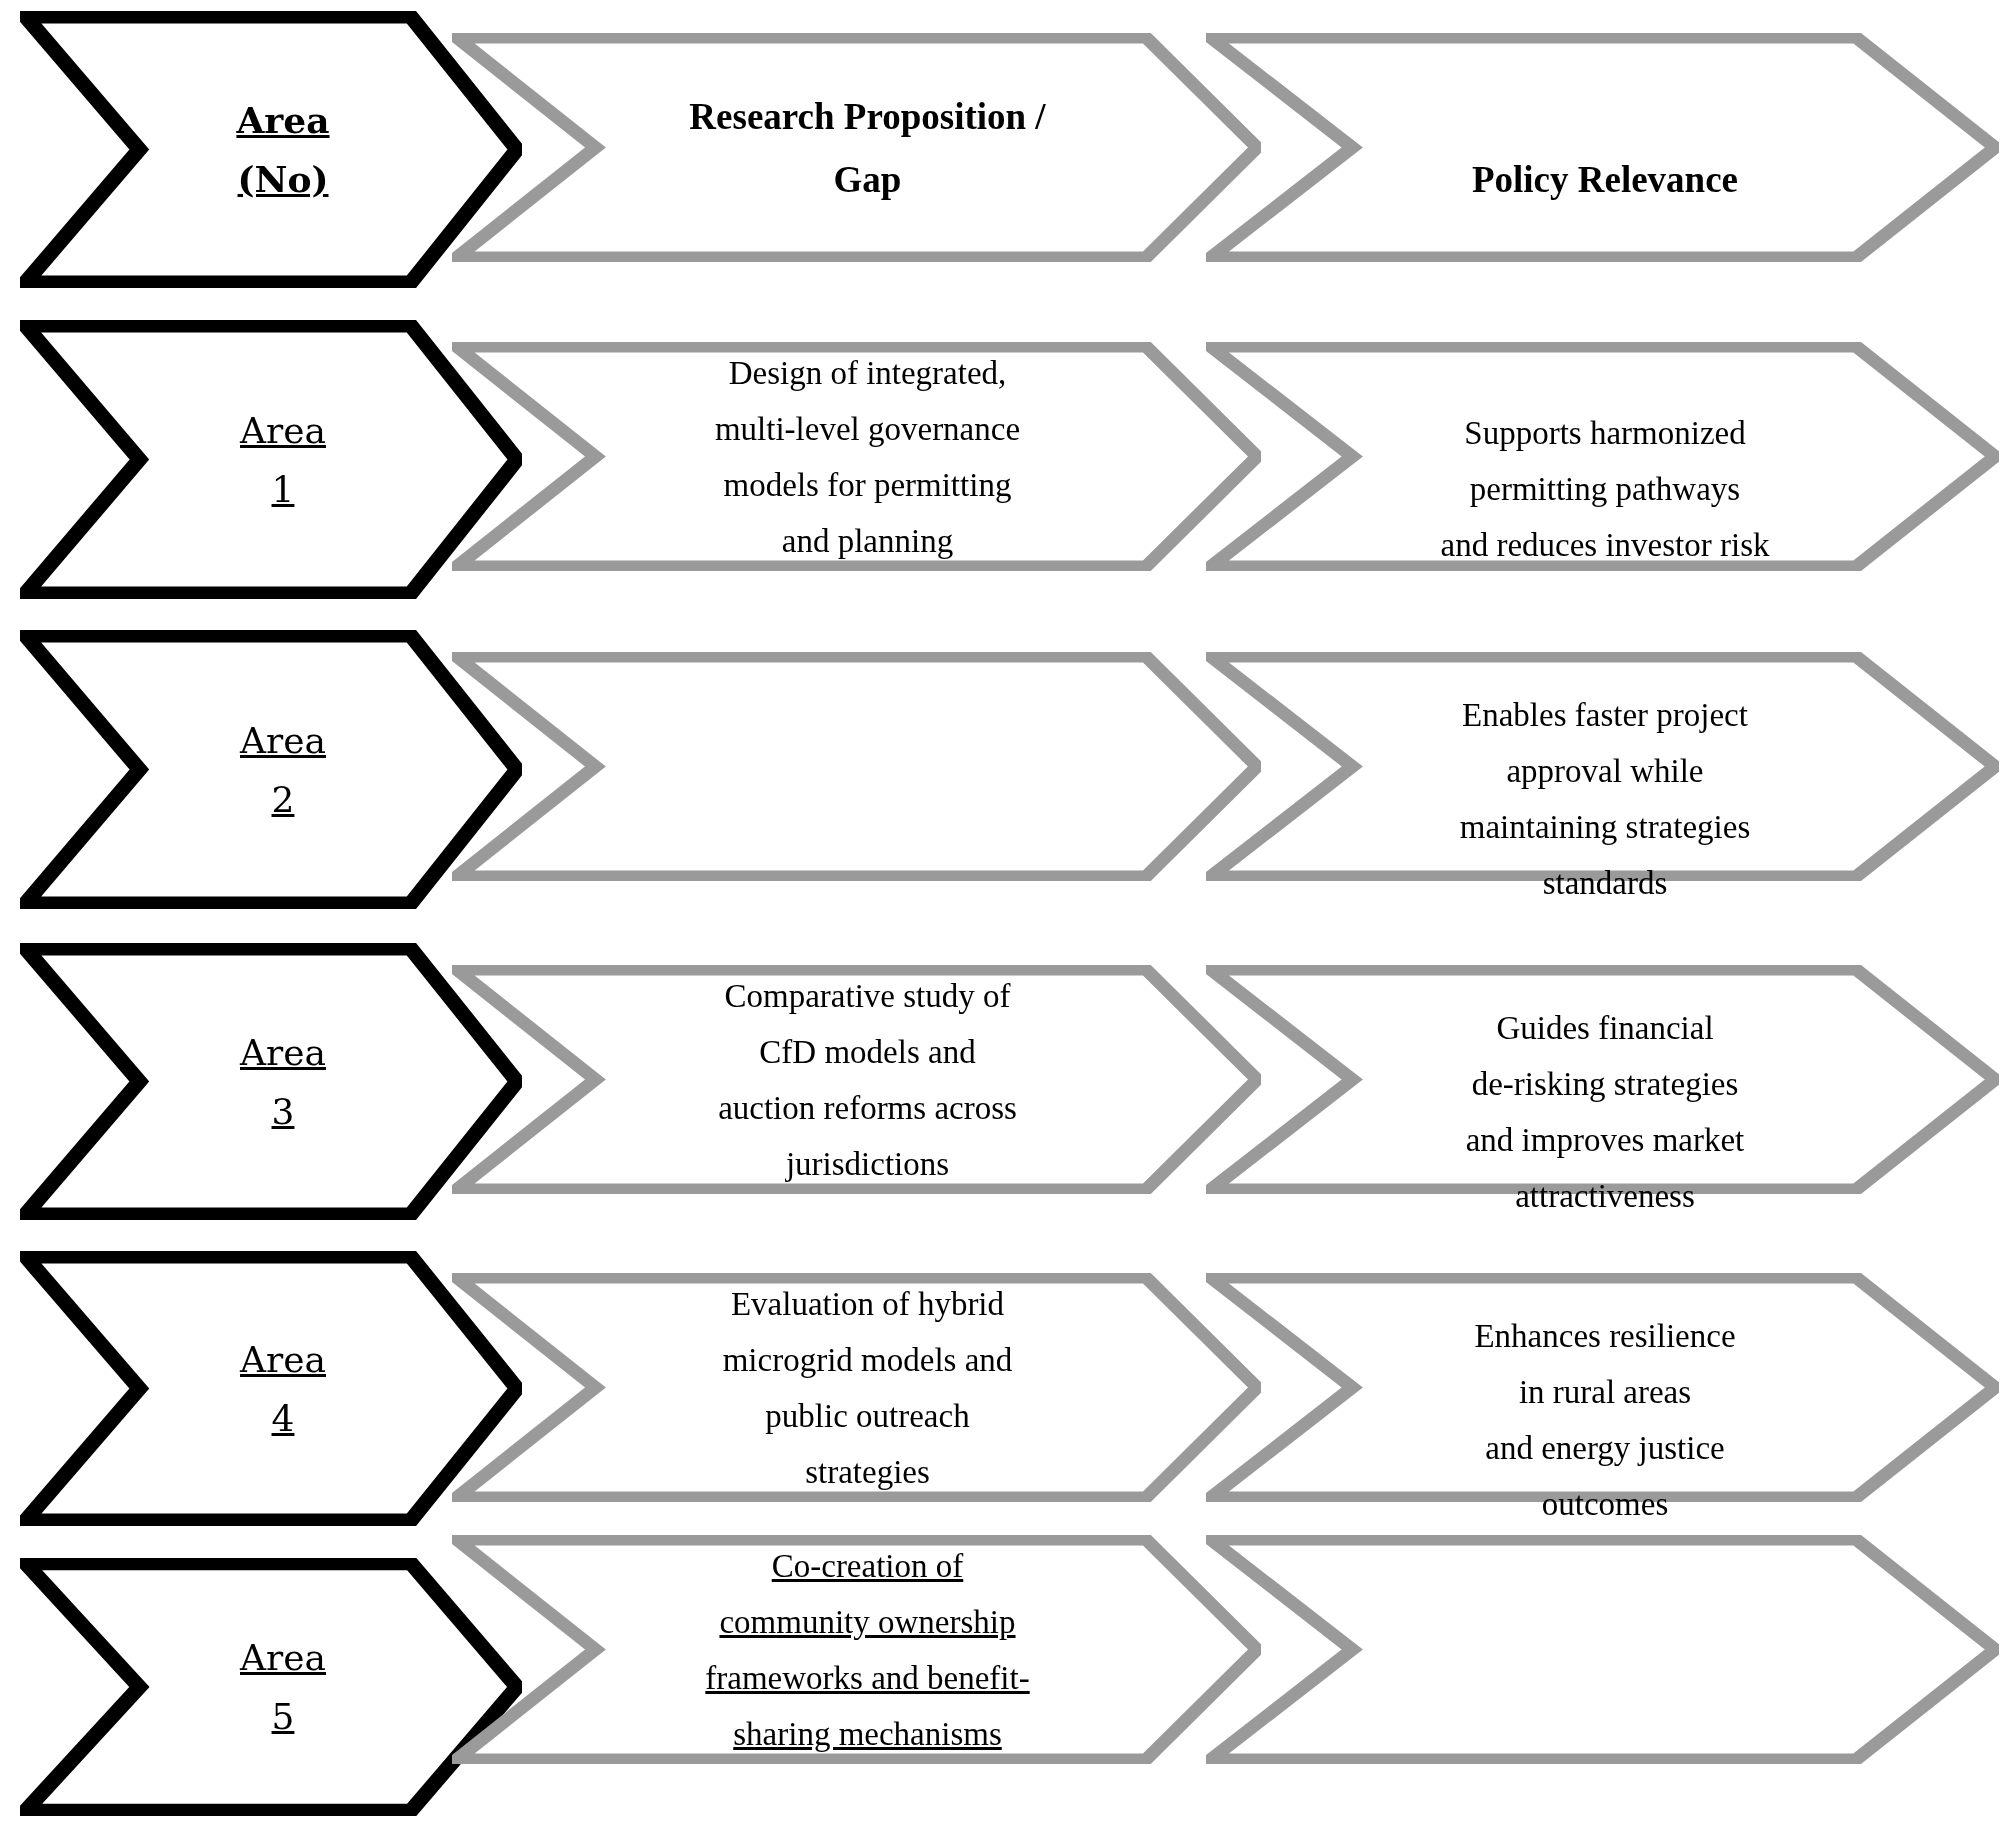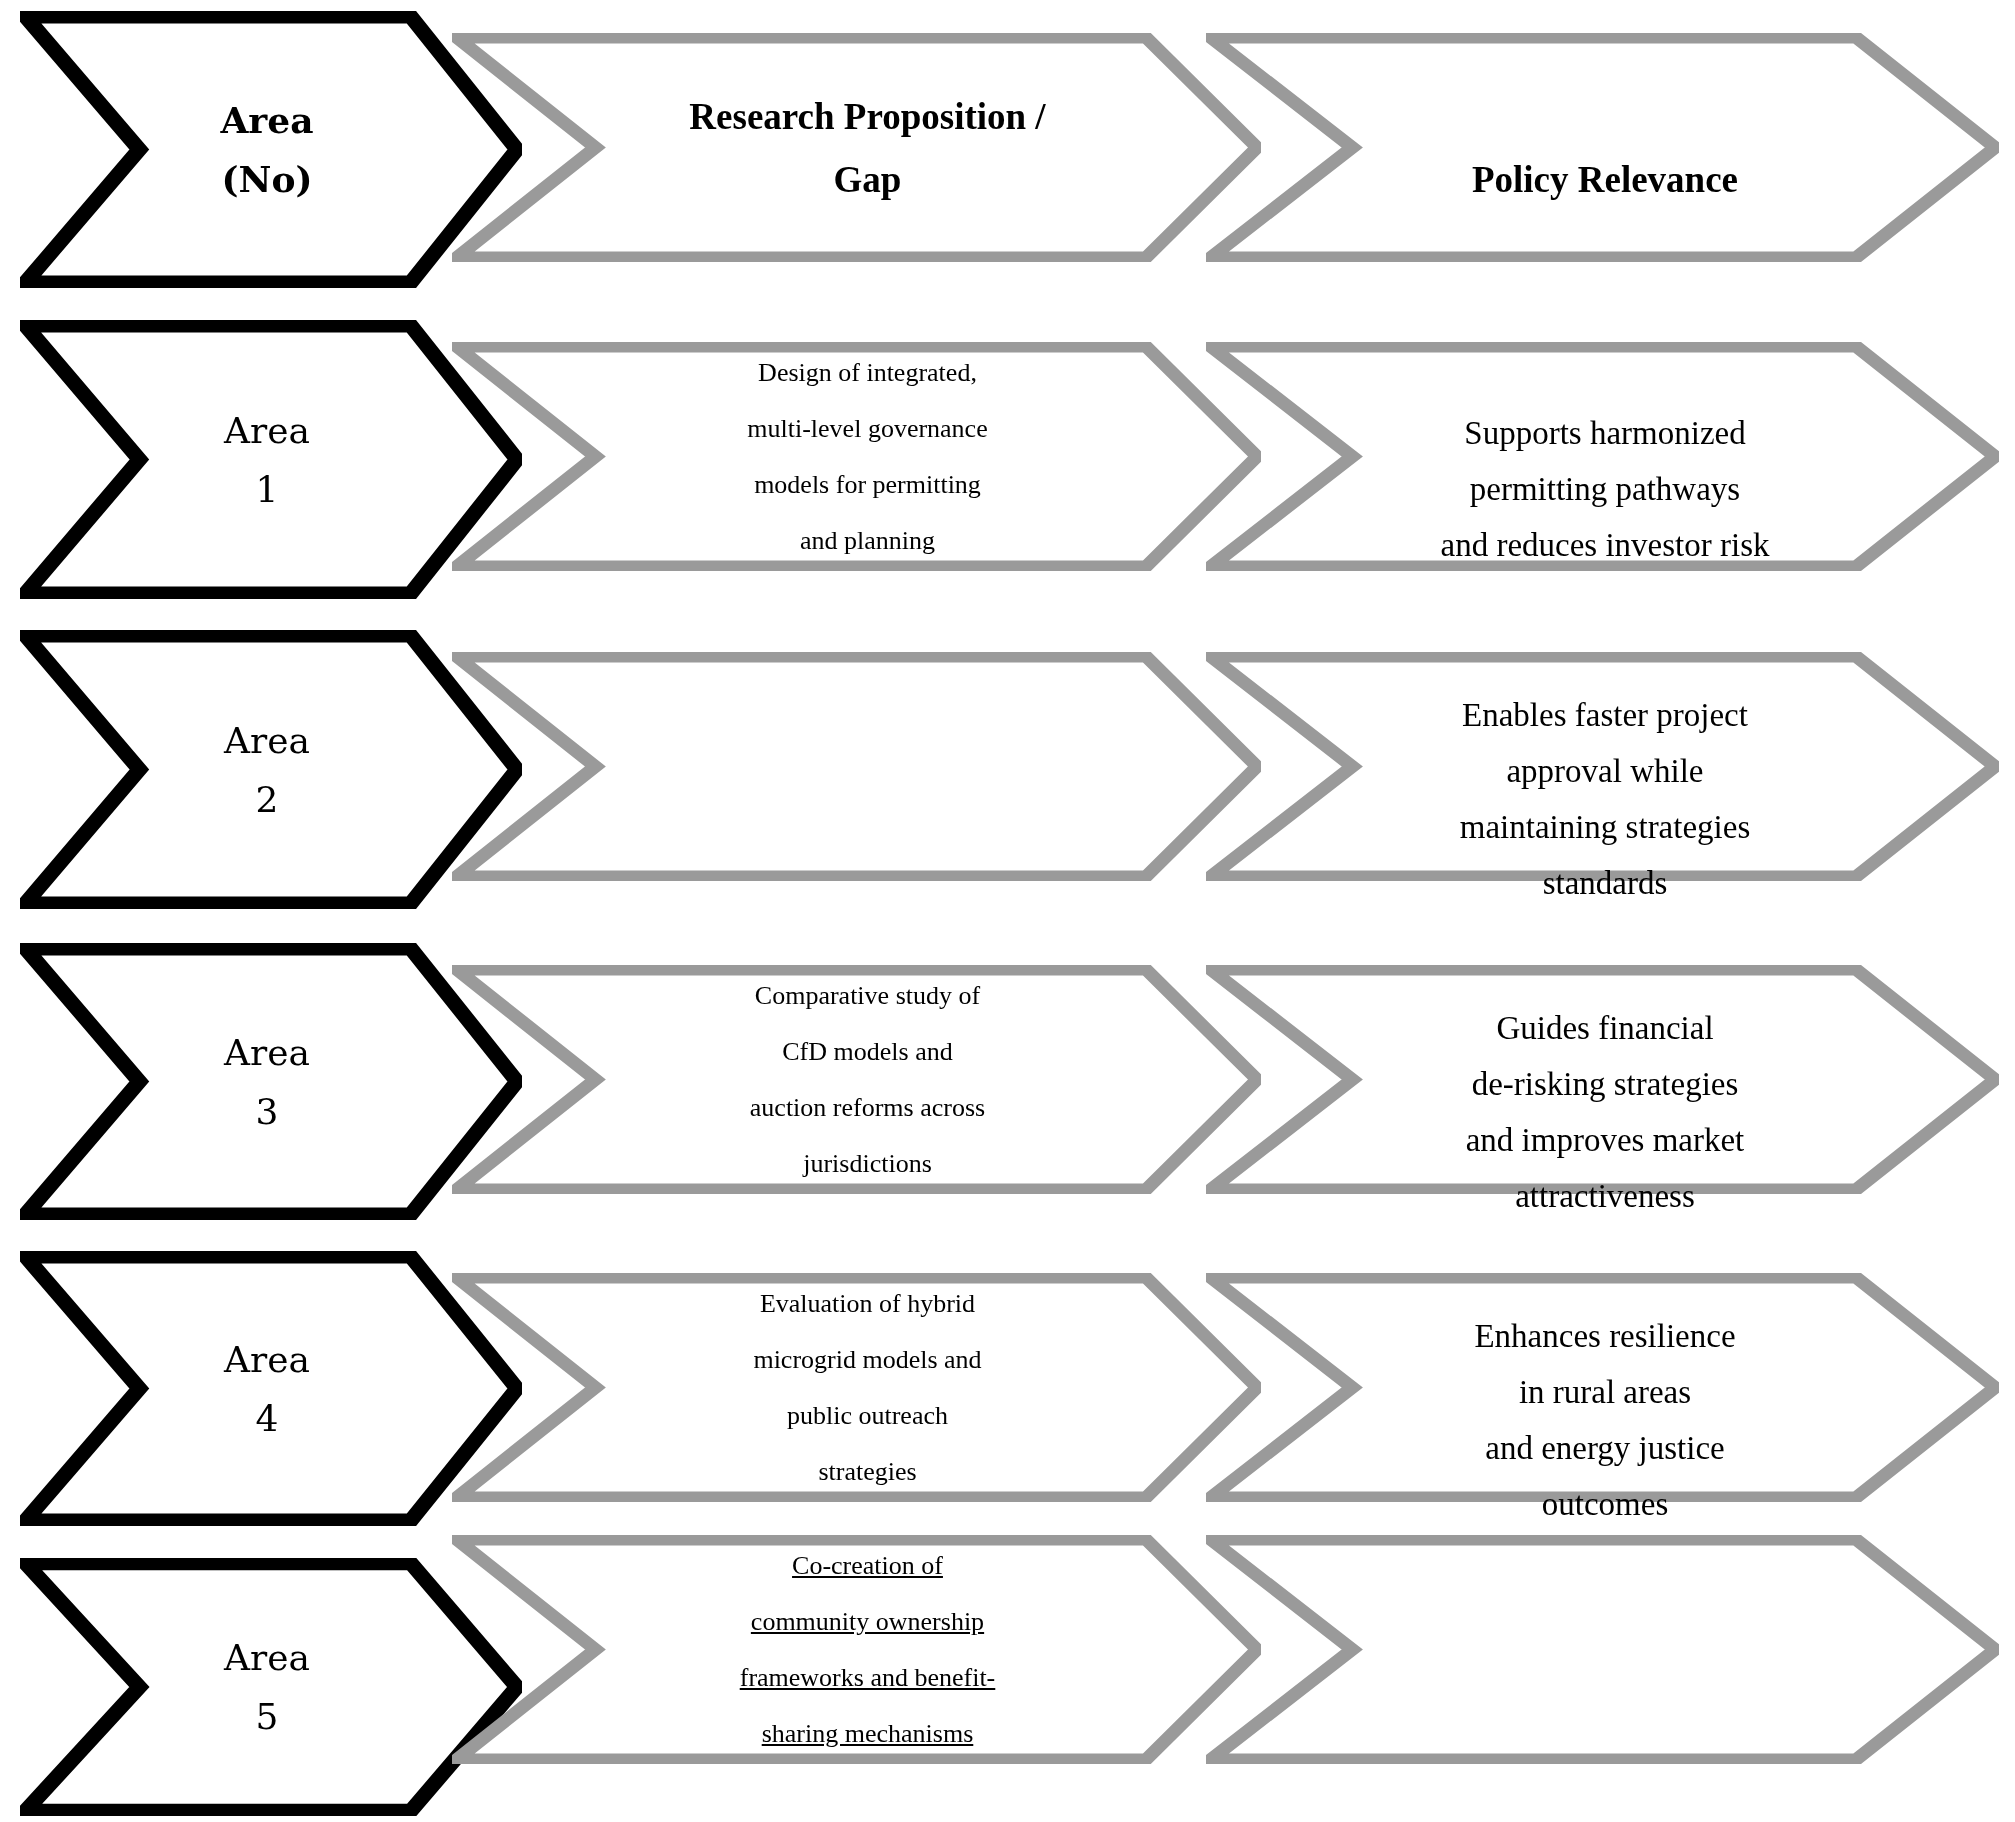--- a/index.html
+++ b/index.html
@@ -18,24 +18,24 @@
   .c3{left:1206px;top:22px;width:793px;height:229px;}
   .row-last .c2,.row-last .c3{top:-23px;}
   .poly-black{fill:#ffffff;stroke:var(--primary,#000000);stroke-width:15px;stroke-linejoin:miter;}
   .poly-gray{fill:#ffffff;stroke:var(--secondary,#9a9a9a);stroke-width:13px;stroke-linejoin:miter;}
   .txt{
     position:absolute;
     display:flex;align-items:center;justify-content:center;
     text-align:center;
     white-space:pre-line;
   }
-  .t1{left:136px;top:0;width:262px;height:100%;
-      font-family:"DejaVu Serif",serif;font-size:36px;line-height:59px;}
+  .t1{left:152px;top:0;width:262px;height:100%;
+      font-family:"DejaVu Serif",serif;font-size:36px;line-height:59px;text-decoration:underline;}
   .t2{left:597px;top:22px;width:541px;height:229px;
-      font-family:"Liberation Serif",serif;font-size:26px;line-height:56px;}
+      font-family:"Liberation Serif",serif;font-size:33px;line-height:56px;}
   .t3{left:1351px;top:22px;width:508px;height:229px;
       font-family:"Liberation Serif",serif;font-size:33px;line-height:56px;margin-top:32px;}
   .row-last .t2,.row-last .t3{top:-23px;text-decoration:underline;}
   .row-header .t1{font-weight:bold;font-size:36px;line-height:59px;}
   .row-header .t2,.row-header .t3{font-weight:bold;font-size:37px;line-height:63px;}
 </style>
 </head>
 <body>
 
 <div class="canvas">

